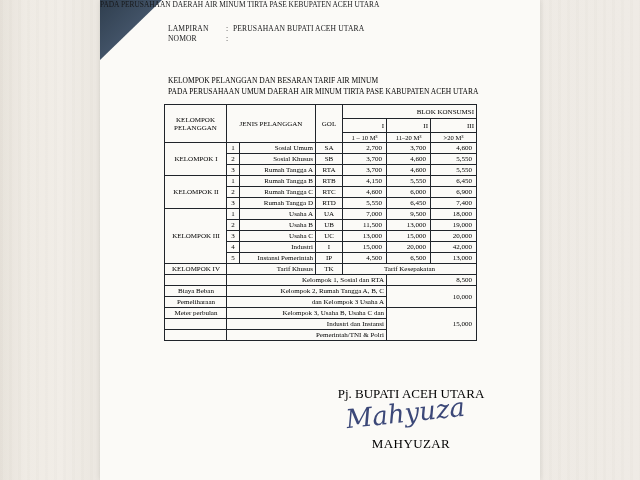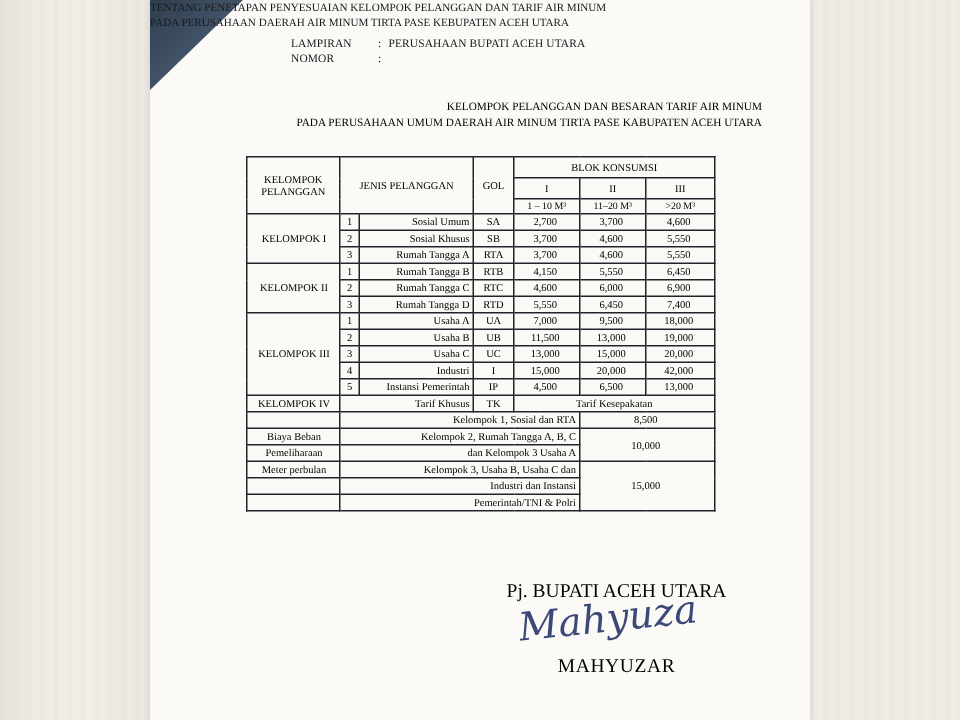--- a/index.html
+++ b/index.html
@@ -65,37 +65,36 @@
   }
 
   
   .hdr {
     position: absolute;
     left: 68px;
     top: 24px;
     width: 330px;
     font-size: 7.6px;
     letter-spacing: 0.1px;
-    margin-left: 26px;
   }
   .hdr .row {
     display: flex;
     white-space: nowrap;
   }
   .hdr .lbl { width: 58px; flex: 0 0 58px; }
   .hdr .sep { width: 7px; flex: 0 0 7px; }
   .hdr .val { flex: 1 1 auto; }
   .strike { text-decoration: line-through; }
 
   .title {
     position: absolute;
     left: 68px;
-    top: 66px;
+    top: 76px;
     width: 340px;
-    text-align: right;
+    text-align: left;
     font-size: 7.5px;
     line-height: 1.45;
   }
 
   
   table {
     position: absolute;
     left: 64px;
     top: 104px;
     width: 312px;
@@ -104,28 +103,28 @@
     table-layout: fixed;
   }
   td, th {
     border: 0.7px solid #20242a;
     padding: 1px 2px;
     vertical-align: middle;
     font-weight: normal;
   }
   th { text-align: center; }
   .c { text-align: center; }
-  .r { text-align: center; padding-right: 4px; }
+  .r { text-align: right; padding-right: 4px; }
   .l { text-align: right; padding-left: 3px; }
   .grp {
     text-align: center;
     padding-left: 3px;
     font-size: 7px;
   }
-  .hd1 { height: 11px; }
+  .hd1 { height: 11px; text-align: right; }
   .numcell { font-size: 7px; }
   .small { font-size: 6.6px; }
 
   
   .sig {
     position: absolute;
     left: 236px;
     top: 386px;
     width: 150px;
     text-align: center;
@@ -165,25 +164,20 @@
           <span class="lbl">LAMPIRAN</span>
           <span class="sep">:</span>
           <span class="val">PERUSAHAAN BUPATI ACEH UTARA</span>
         </div>
         <div class="row">
           <span class="lbl">NOMOR</span>
           <span class="sep">:</span>
           </div>
         </div>
         <div class="row">
-          <span class="lbl">TENTANG</span>
-          <span class="sep"></span>
-          <span class="val">PENETAPAN PENYESUAIAN KELOMPOK PELANGGAN DAN TARIF AIR MINUM</span>
-        </div>
-        <div class="row">
           <span class="lbl"></span>
           <span class="sep"></span>
           <span class="val">PADA PERUSAHAAN DAERAH AIR MINUM TIRTA PASE KEBUPATEN ACEH UTARA</span>
         </div>
       </div>
 
       <div class="title">
         <div>KELOMPOK PELANGGAN DAN BESARAN TARIF AIR MINUM</div>
         <div>PADA PERUSAHAAN UMUM DAERAH AIR MINUM TIRTA PASE KABUPATEN ACEH UTARA</div>
       </div>

